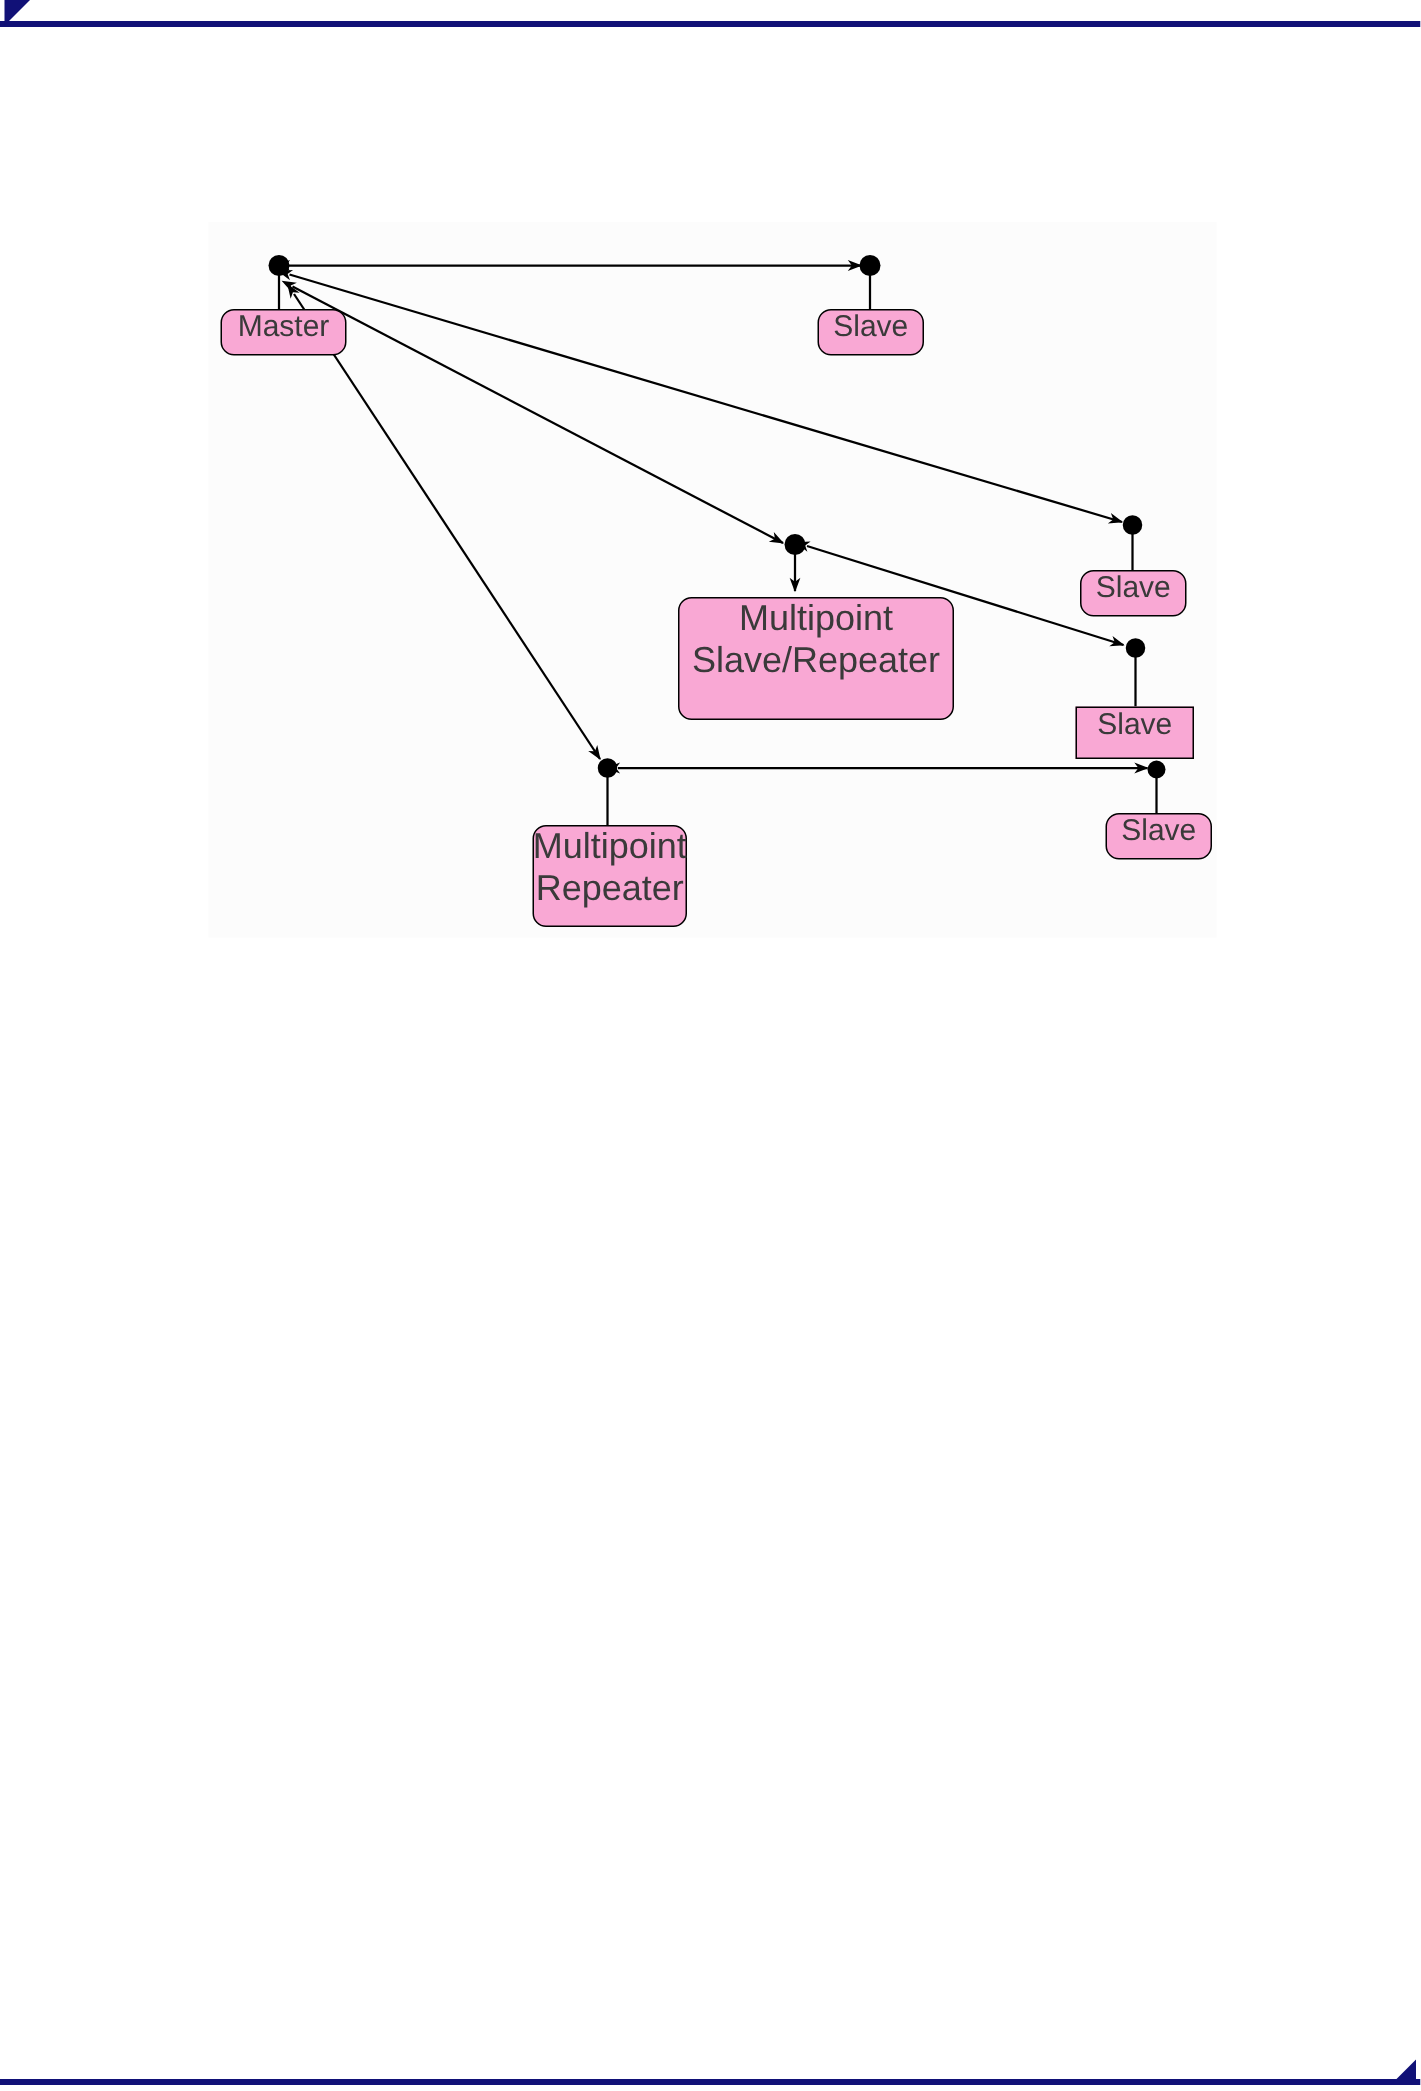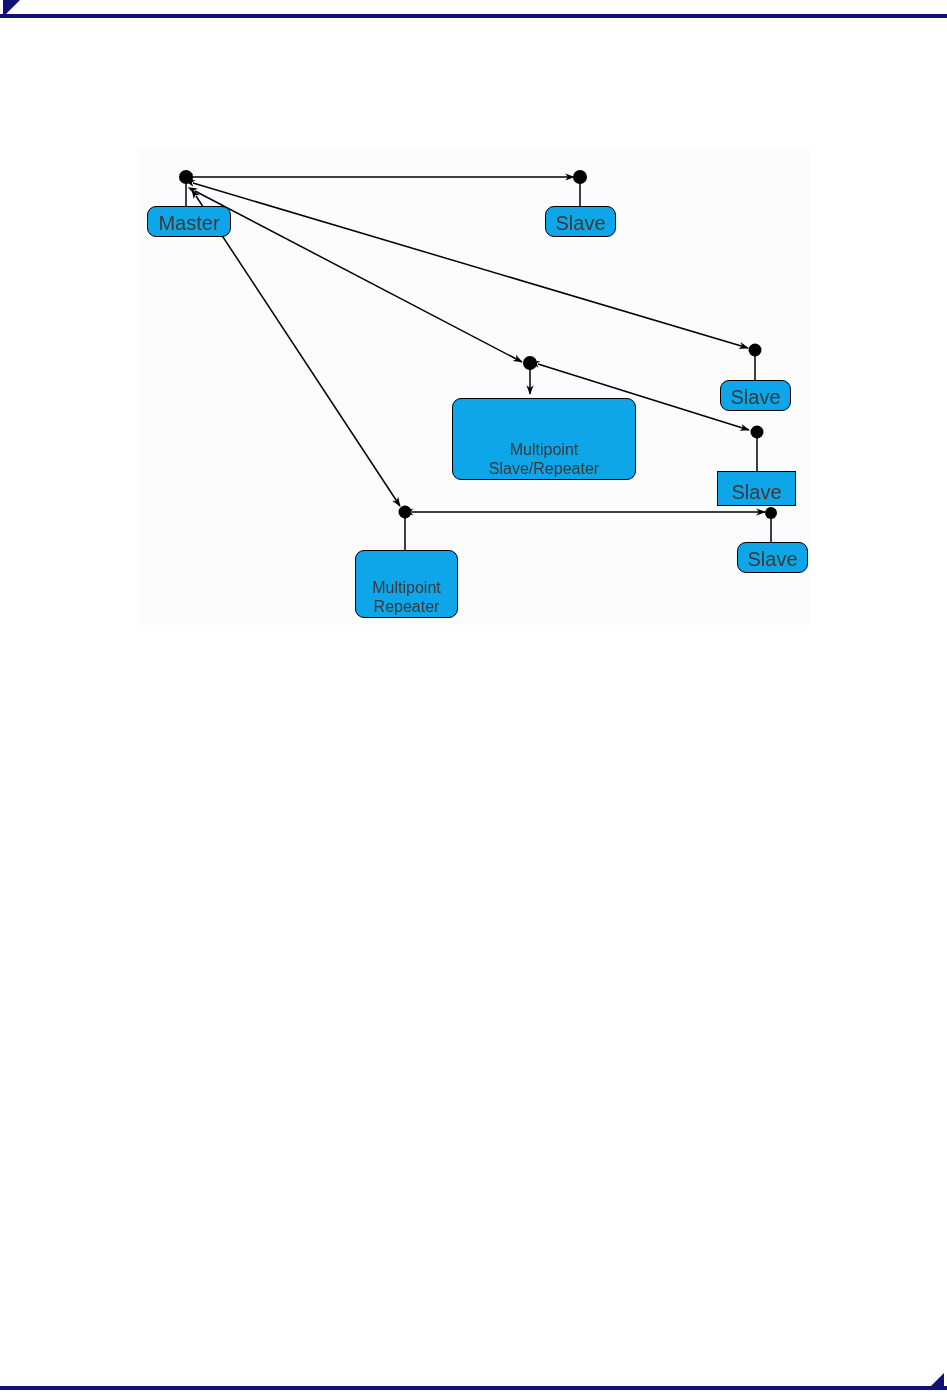--- a/index.html
+++ b/index.html
@@ -62,38 +62,38 @@
     width: 672px;
     height: 477px;
     display: block;
   }
 
   
   .node-box {
     position: absolute;
     box-sizing: border-box;
     border: 1.6px solid #000000;
-    background: #0ea5e9;
+    background: #f9a8d4;
     display: flex;
-    align-items: flex-end;
+    align-items: flex-start;
     justify-content: center;
     text-align: center;
     line-height: 1.18;
     color: #3a3a3a;
     font-family: "Liberation Sans", sans-serif;
   }
   .node-box.rounded { border-radius: 9px; }
   .node-box.square  { border-radius: 0; }
   .node-box .node-label {
     display: block;
     white-space: pre-line;
     padding: 0 6px;
   }
   .node-box.single-line { font-size: 20px; }
-  .node-box.multi-line  { font-size: 16px; }
+  .node-box.multi-line  { font-size: 24px; }
 
   
   .node-box::after {
     content: "";
     position: absolute;
     left: 2px;
     right: -2px;
     bottom: -3px;
     height: 2px;
     background: transparent;

